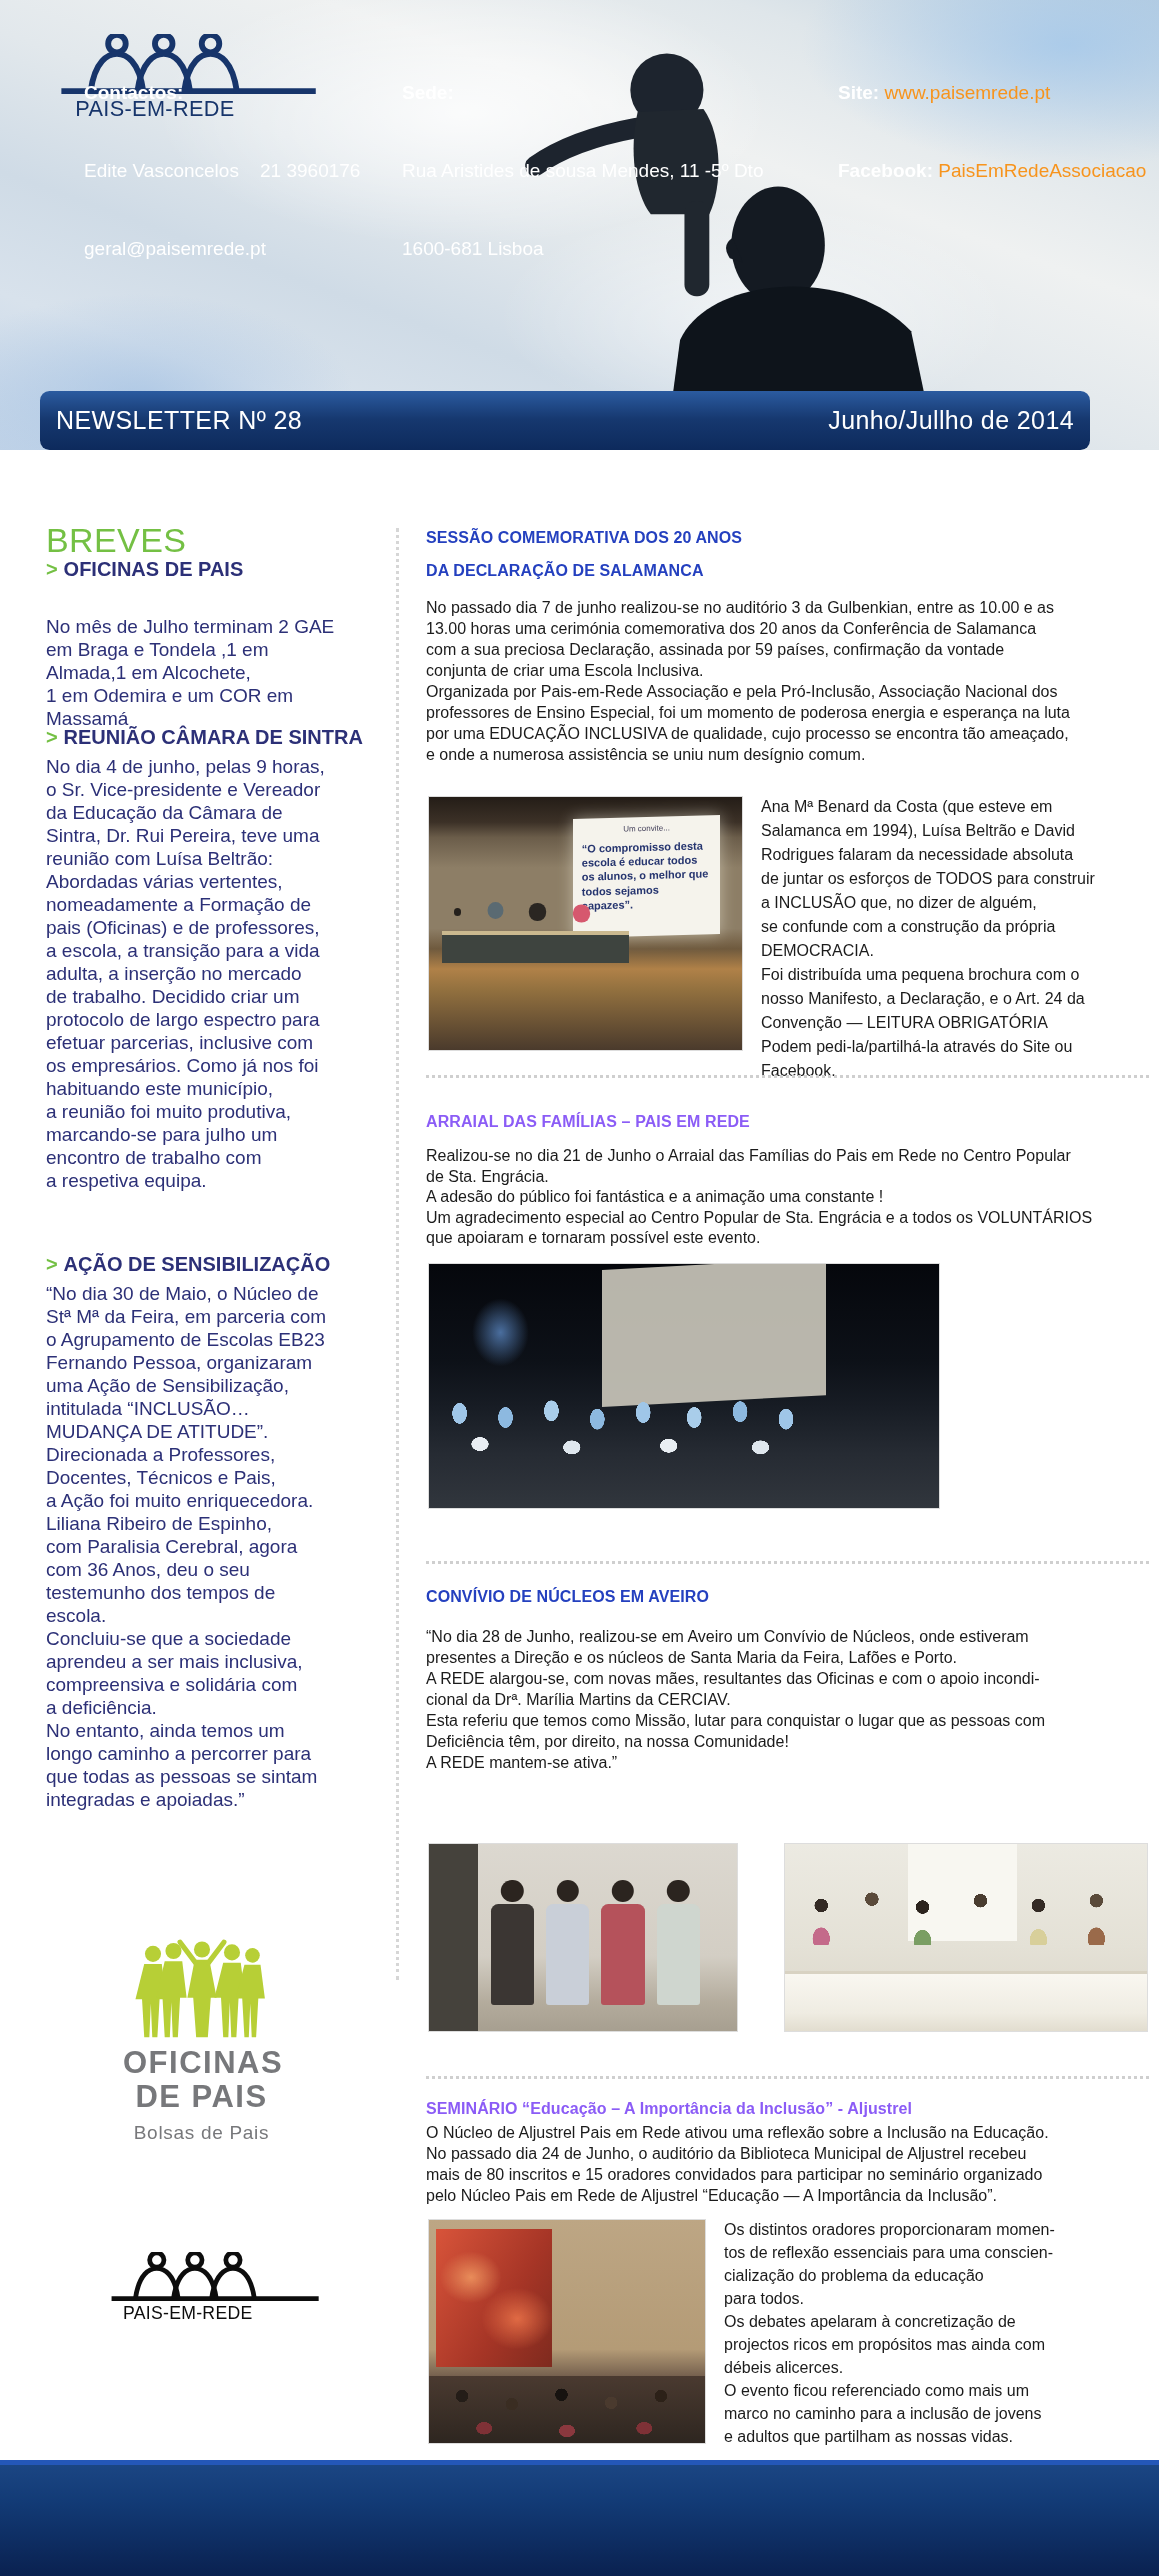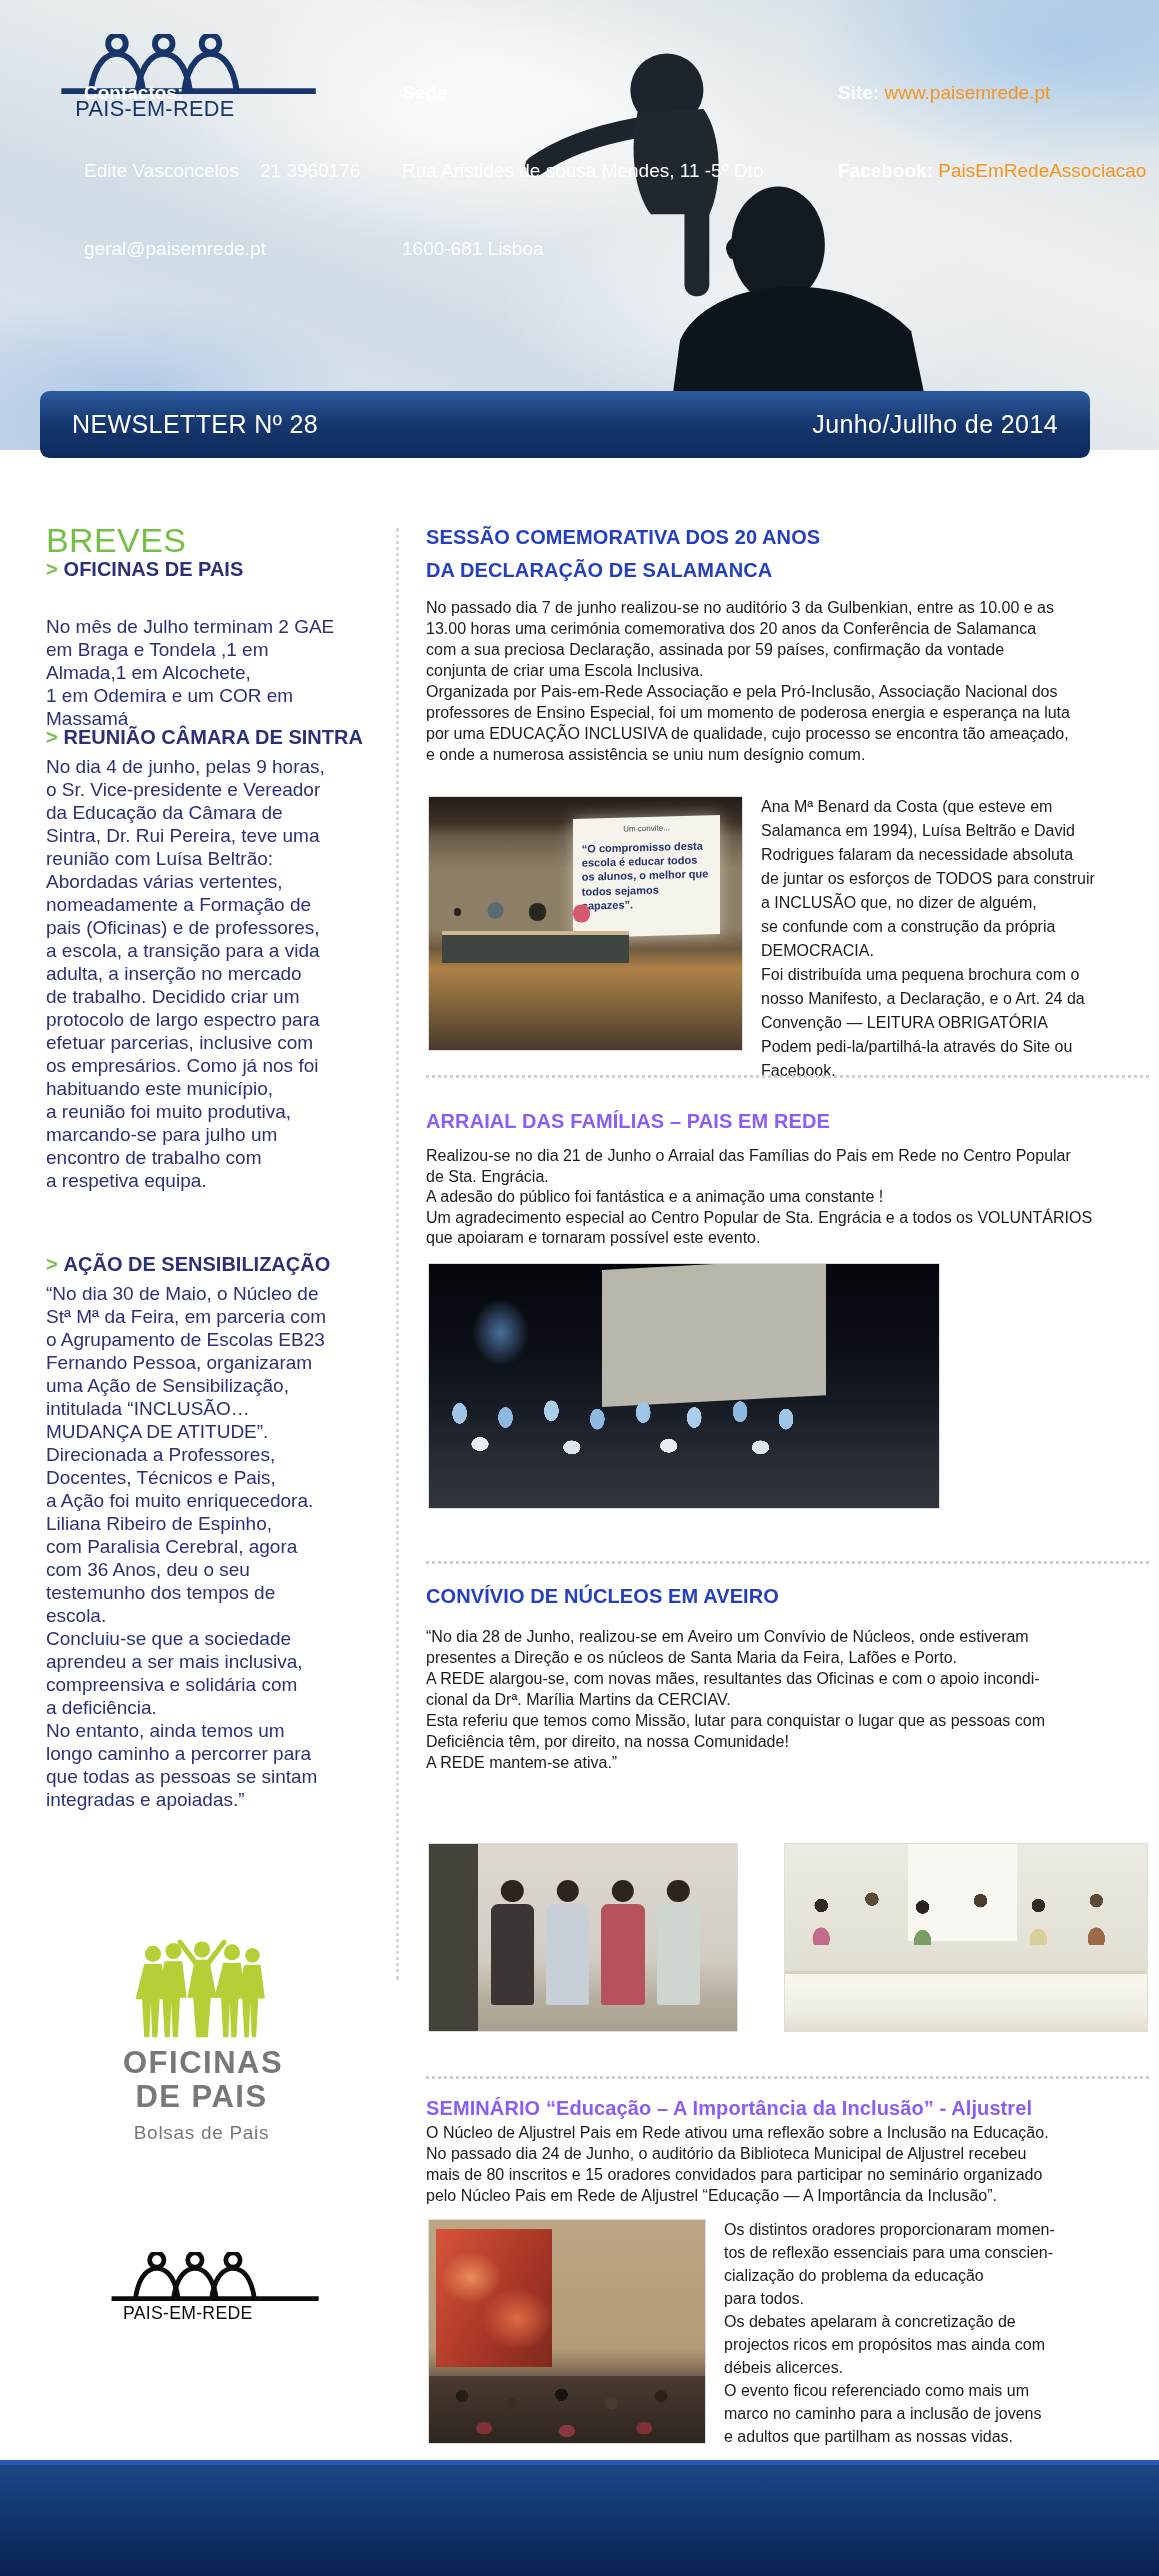--- a/index.html
+++ b/index.html
@@ -10,24 +10,24 @@
   
   #header-photo{left:0;top:0;width:1160px;height:450px;
     background:
       radial-gradient(307px 146px at 12% 88%, rgba(150,185,225,.55), transparent 70%),
       radial-gradient(380px 176px at 92% 10%, rgba(160,198,235,.75), transparent 70%),
       radial-gradient(439px 190px at 40% 25%, rgba(255,255,255,.8), transparent 70%),
       radial-gradient(366px 161px at 65% 70%, rgba(255,255,255,.5), transparent 70%),
       linear-gradient(200deg,#bccfde 0%,#dfe6ea 18%,#eff1f1 35%,#e2e8ec 52%,#cfdbe6 68%,#d8e2ec 82%,#c2d4e8 100%);}
   #header-silhouette{left:468px;top:18.3px;width:468px;height:432px;}
 
-  #newsletter-bar{left:40px;top:391px;width:1050px;height:67px;border-radius:9.5px;
+  #newsletter-bar{left:40px;top:391px;width:1050px;height:59px;border-radius:9.5px;
     background:linear-gradient(180deg,#2b5ba0 0%,#16386f 48%,#0d2a5c 100%);
     display:flex;align-items:center;justify-content:space-between;
-    padding:0 32px;box-sizing:border-box;color:#ffffff;font-size:25px;}
+    padding:0 16px;box-sizing:border-box;color:#ffffff;font-size:25px;}
   #newsletter-bar .nb-title{font-weight:400;letter-spacing:0.4px;}
   #newsletter-bar .nb-date{font-weight:400;letter-spacing:0.4px;}
 
   
   .pr-logo{display:block;}
   .pr-logo .stroke{fill:none;stroke:currentColor;stroke-width:8;}
   .pr-logo text{fill:currentColor;font-family:"Liberation Sans",sans-serif;font-size:31px;letter-spacing:.5px;}
   #logo-top{left:57px;top:34px;color:#17356b;}
   #logo-bottom{left:108px;top:2252px;color:#0d0d0d;}
 
@@ -41,21 +41,21 @@
   .bitem-title{font-size:20px;font-weight:700;color:#2c3077;}
   .bitem-title .marker{color:#74c044;font-weight:700;margin-right:5.9px;}
   .bitem-body{font-size:19px;line-height:23px;color:#2c3077;white-space:pre-line;width:358px;}
   #b1-title{left:46px;top:558px;} #b1-body{left:46px;top:615px;}
   #b2-title{left:46px;top:726px;} #b2-body{left:46px;top:755px;}
   #b3-title{left:46px;top:1253px;} #b3-body{left:46px;top:1282px;}
 
   #vsep{left:396px;top:528px;height:1452px;width:0;border-left:3.7px dotted #d6d6d6;}
 
   
-  .rh{font-size:20px;font-weight:700;letter-spacing:0.1px;white-space:pre-line;line-height:33px;margin:0;}
+  .rh{font-size:16px;font-weight:700;letter-spacing:0.1px;white-space:pre-line;line-height:33px;margin:0;}
   .h-blue{color:#2440bf;}
   .h-green{color:#8b5cf6;}
   .rbody{font-size:16px;line-height:21px;color:#1b1b1b;white-space:pre-line;width:732px;margin:0;}
   .sidetext{font-size:16px;line-height:24px;color:#1b1b1b;white-space:pre-line;margin:0;}
   .hsep{width:723px;height:0;border-top:3.7px dotted #cfcfcf;}
 
   #s1-title{left:426px;top:521px;}
   #s1-body{left:426px;top:597px;}
   #s1-side{left:761px;top:795px;width:388px;}
   #sep1{left:426px;top:1075px;}

